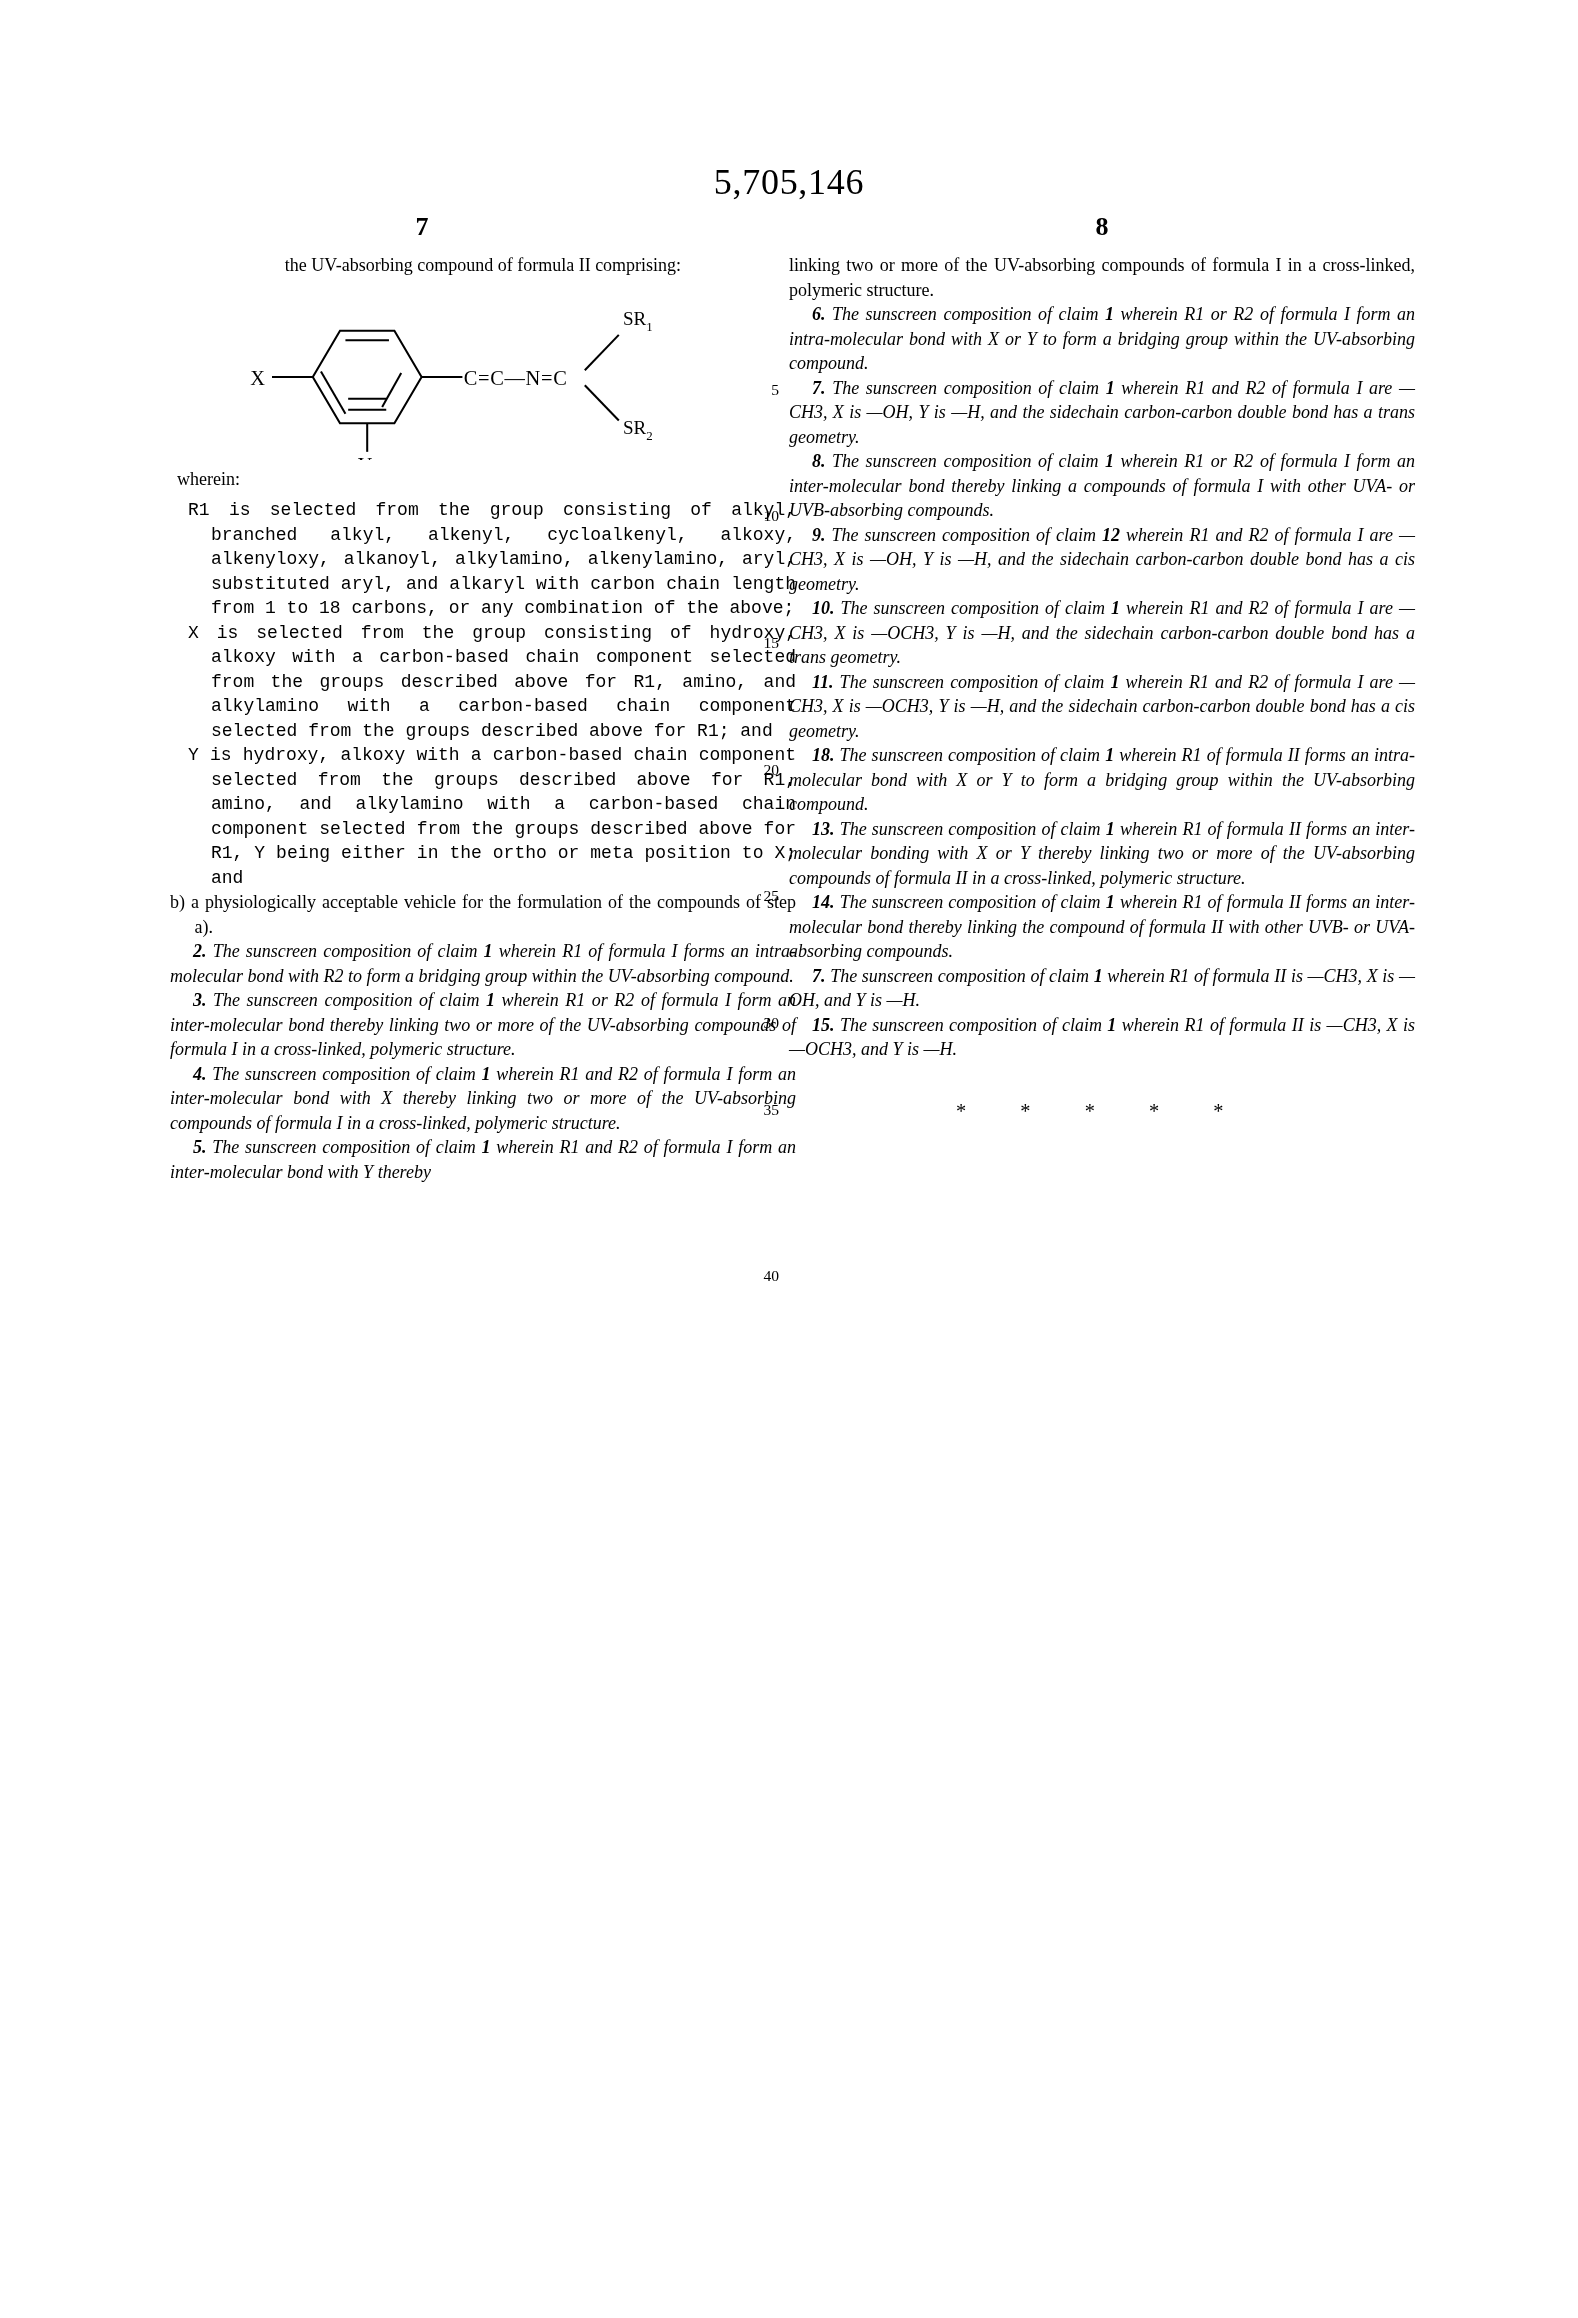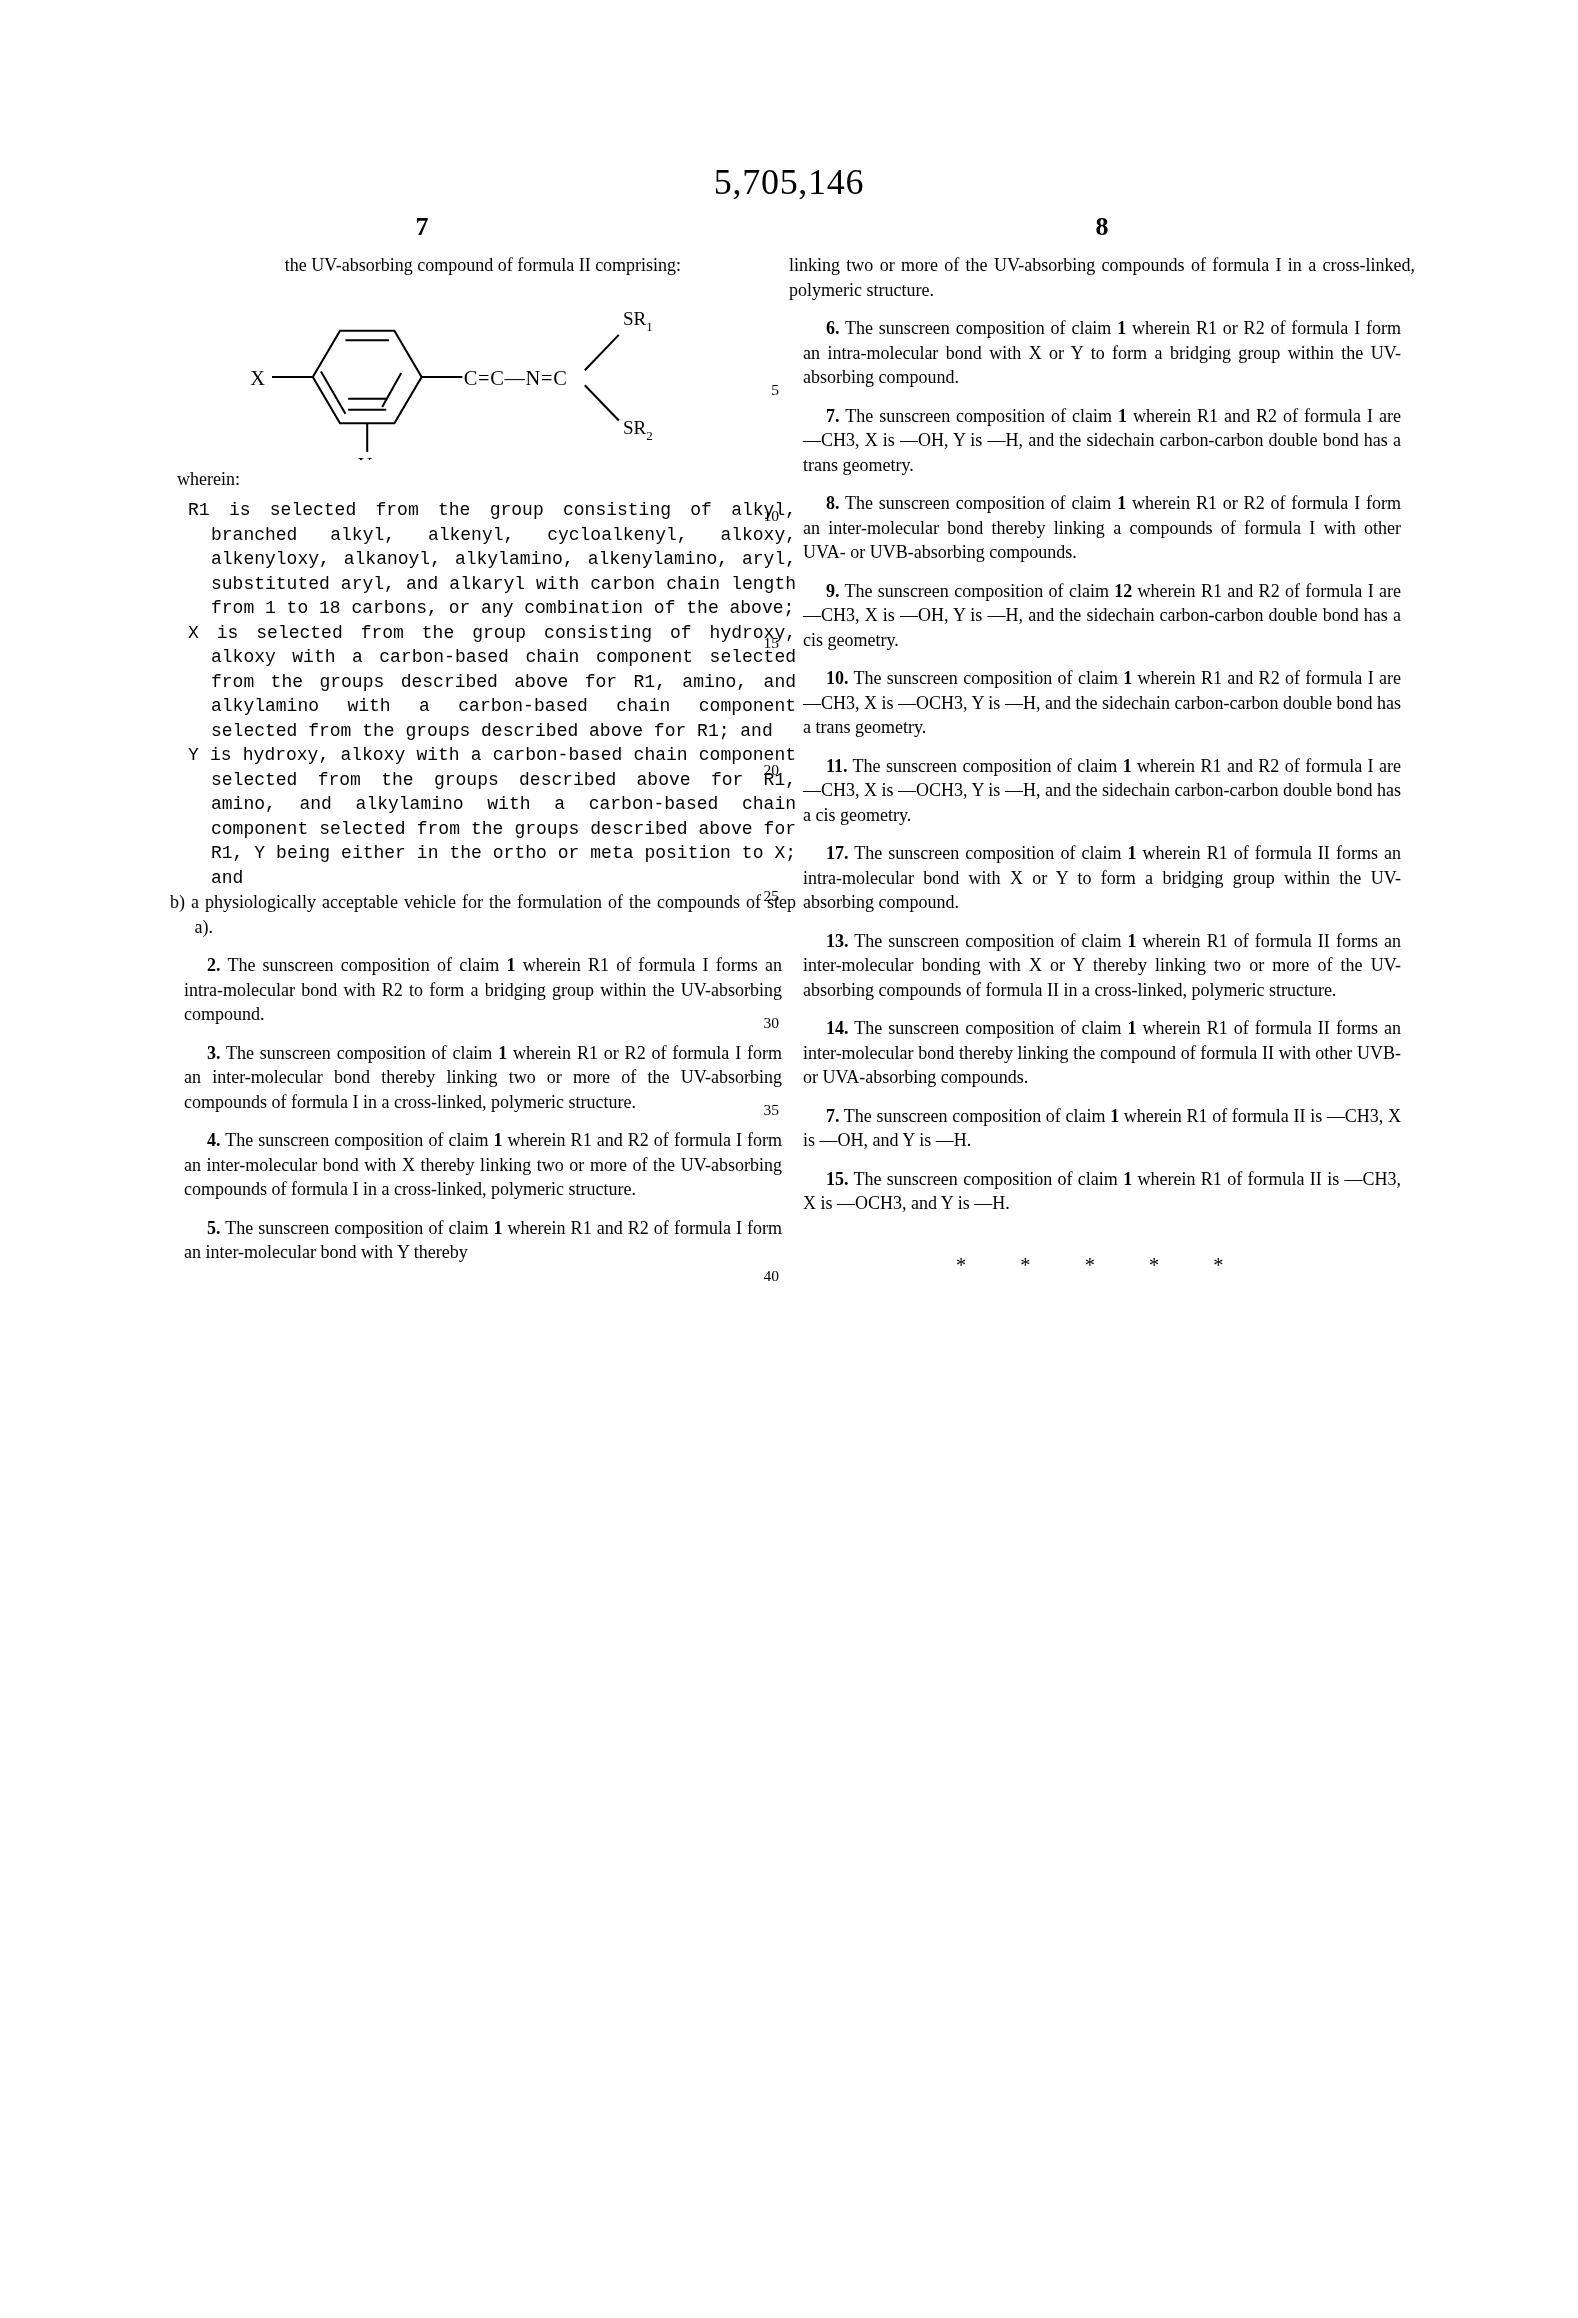--- a/index.html
+++ b/index.html
@@ -54,21 +54,21 @@
     top: 253px;
     width: 626px;
     font-size: 18px;
     line-height: 24.5px;
     text-align: justify;
   }
   .col-left { left: 170px; }
   .col-right { left: 789px; }
 
   .p { margin: 0; text-indent: 0; }
-  .p-indent { margin: 14px; text-indent: 23px; }
+  .p-indent { margin: 0; text-indent: 23px; font-style: italic; }
   .center { text-align: center; }
 
   
   .hang {
     margin: 0 0 0 41px;
     text-indent: -23px;
     text-align: justify;
     font-family: Liberation Mono, monospace;
   }
   .hang-b {
@@ -175,21 +175,21 @@
   </div>
 
   <div class="column col-right">
     <p class="p">linking two or more of the UV-absorbing compounds of formula I in a cross-linked, polymeric structure.</p>
     <p class="p-indent"><b>6.</b> The sunscreen composition of claim <b>1</b> wherein R1 or R2 of formula I form an intra-molecular bond with X or Y to form a bridging group within the UV-absorbing compound.</p>
     <p class="p-indent"><b>7.</b> The sunscreen composition of claim <b>1</b> wherein R1 and R2 of formula I are —CH3, X is —OH, Y is —H, and the sidechain carbon-carbon double bond has a trans geometry.</p>
     <p class="p-indent"><b>8.</b> The sunscreen composition of claim <b>1</b> wherein R1 or R2 of formula I form an inter-molecular bond thereby linking a compounds of formula I with other UVA- or UVB-absorbing compounds.</p>
     <p class="p-indent"><b>9.</b> The sunscreen composition of claim <b>12</b> wherein R1 and R2 of formula I are —CH3, X is —OH, Y is —H, and the sidechain carbon-carbon double bond has a cis geometry.</p>
     <p class="p-indent"><b>10.</b> The sunscreen composition of claim <b>1</b> wherein R1 and R2 of formula I are —CH3, X is —OCH3, Y is —H, and the sidechain carbon-carbon double bond has a trans geometry.</p>
     <p class="p-indent"><b>11.</b> The sunscreen composition of claim <b>1</b> wherein R1 and R2 of formula I are —CH3, X is —OCH3, Y is —H, and the sidechain carbon-carbon double bond has a cis geometry.</p>
-    <p class="p-indent"><b>17.</b> The sunscreen composition of claim <b>1</b> wherein R1 of formula II forms an intra-molecular bond with X or Y to form a bridging group within the UV-absorbing compound.</p>
+    <p class="p-indent"><b>18.</b> The sunscreen composition of claim <b>1</b> wherein R1 of formula II forms an intra-molecular bond with X or Y to form a bridging group within the UV-absorbing compound.</p>
     <p class="p-indent"><b>13.</b> The sunscreen composition of claim <b>1</b> wherein R1 of formula II forms an inter-molecular bonding with X or Y thereby linking two or more of the UV-absorbing compounds of formula II in a cross-linked, polymeric structure.</p>
     <p class="p-indent"><b>14.</b> The sunscreen composition of claim <b>1</b> wherein R1 of formula II forms an inter-molecular bond thereby linking the compound of formula II with other UVB- or UVA-absorbing compounds.</p>
     <p class="p-indent"><b>7.</b> The sunscreen composition of claim <b>1</b> wherein R1 of formula II is —CH3, X is —OH, and Y is —H.</p>
     <p class="p-indent"><b>15.</b> The sunscreen composition of claim <b>1</b> wherein R1 of formula II is —CH3, X is —OCH3, and Y is —H.</p>
     <p class="stars">*  *  *  *  *</p>
   </div>
 
 </div>
 
 

